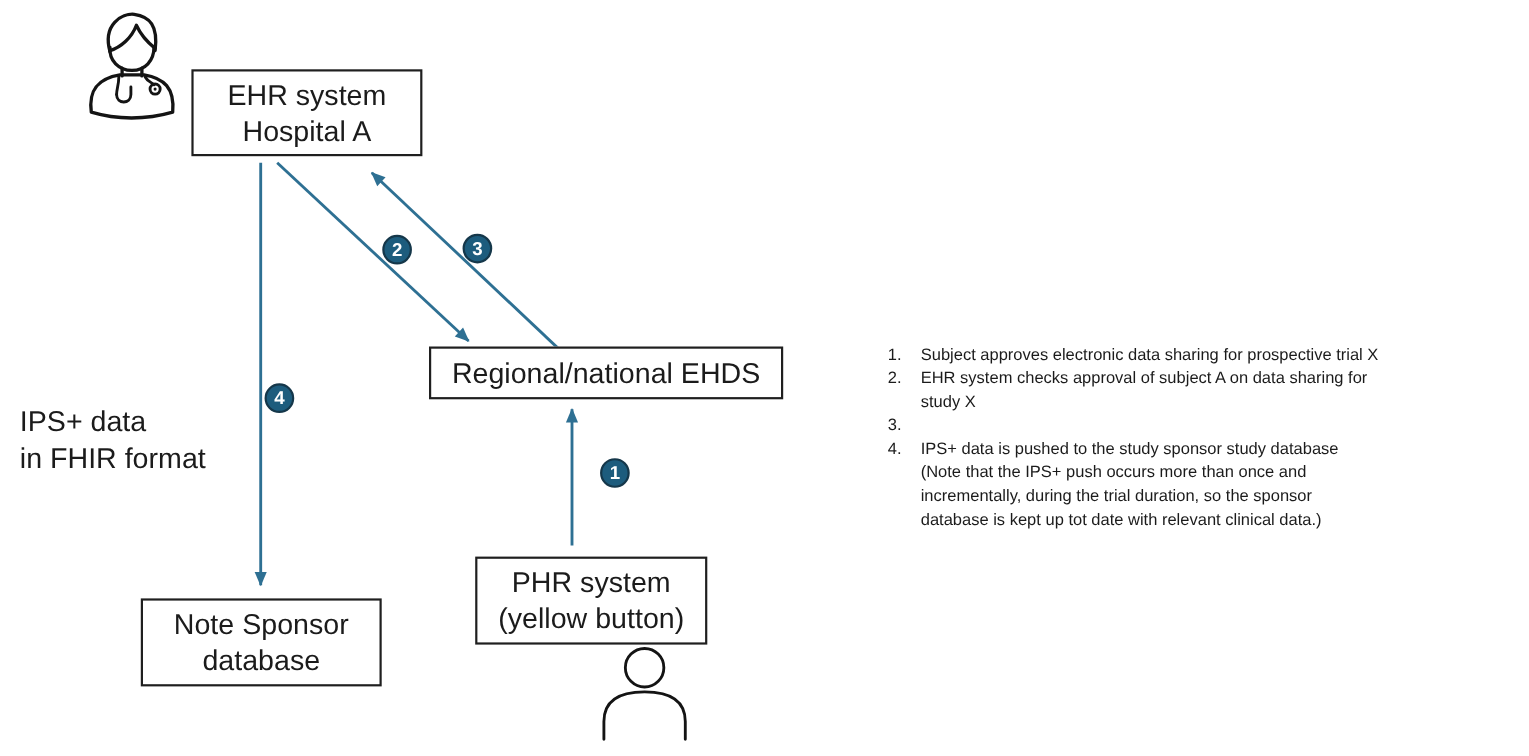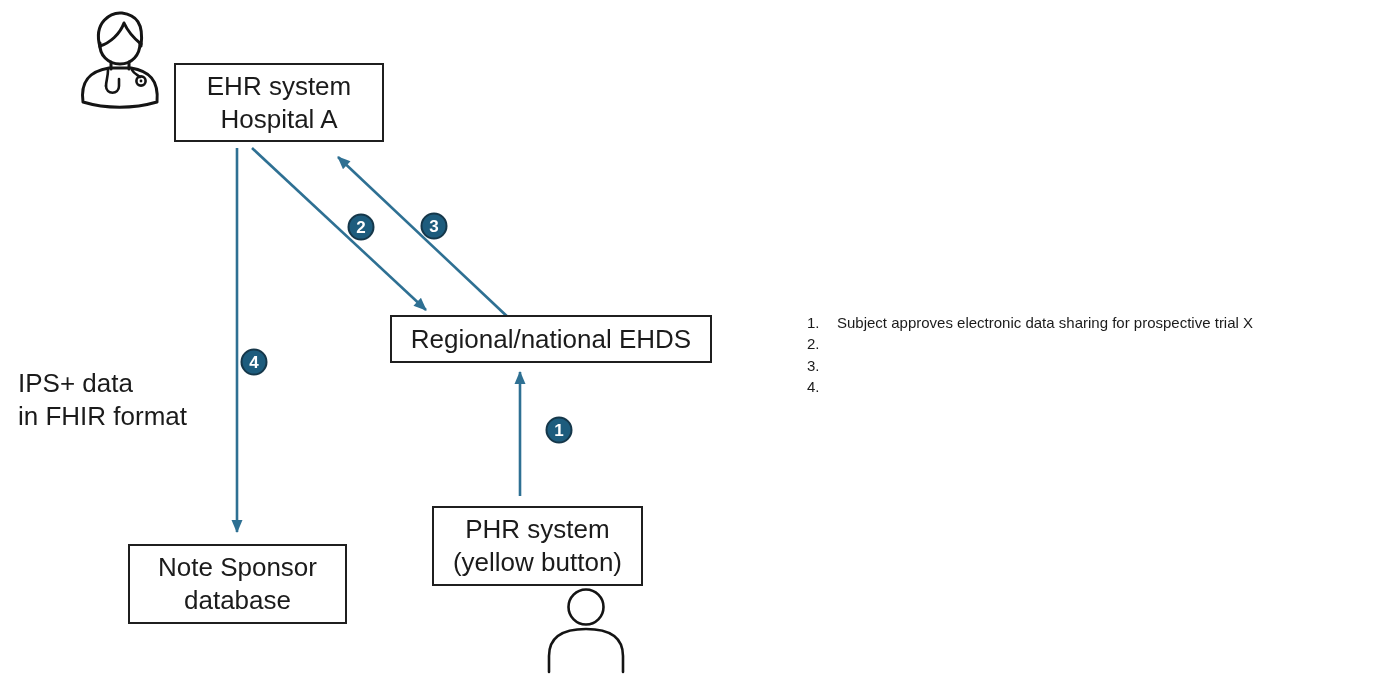--- a/index.html
+++ b/index.html
@@ -160,22 +160,28 @@
   <div class="badge" id="badge-3">3</div>
   <div class="badge" id="badge-4">4</div>
 
   <div class="legend">
     <div class="legend-item">
       <span class="legend-num">1.</span>
       <span class="legend-text">Subject approves electronic data sharing for prospective trial X</span>
     </div>
     <div class="legend-item">
       <span class="legend-num">2.</span>
+      <span class="legend-text">EHR system checks approval of subject A on data sharing for
+study X</span>
     </div>
     <div class="legend-item">
       <span class="legend-num">3.</span>
     </div>
     <div class="legend-item">
       <span class="legend-num">4.</span>
+      <span class="legend-text">IPS+ data is pushed to the study sponsor study database
+(Note that the IPS+ push occurs more than once and
+incrementally, during the trial duration, so the sponsor
+database is kept up tot date with relevant clinical data.)</span>
     </div>
   </div>
 
 </div>
 
 </body></html>

